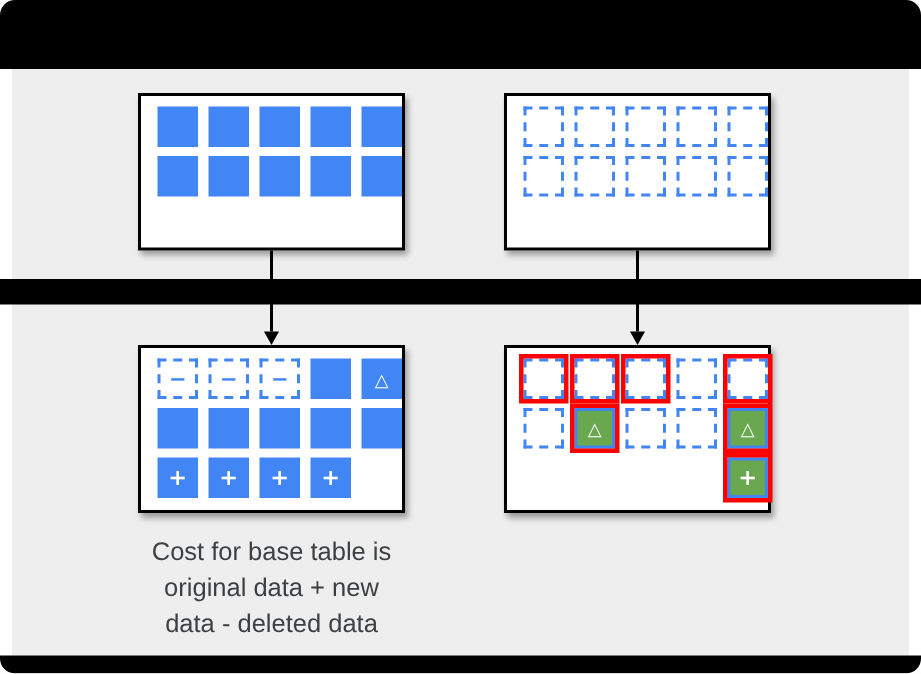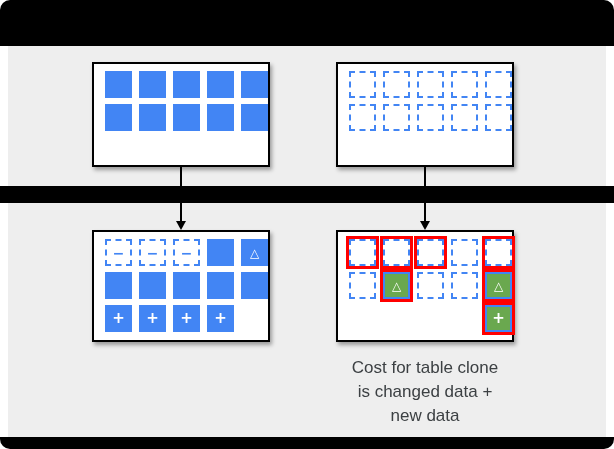--- a/index.html
+++ b/index.html
@@ -118,16 +118,16 @@
         <div class="cell dashed"></div>
         <div class="cell green-delta">△</div>
         <div class="cell empty"></div>
         <div class="cell empty"></div>
         <div class="cell empty"></div>
         <div class="cell empty"></div>
         <div class="cell green-plus">+</div>
       </div>
   </div>
 
-  <div class="caption r">Cost for table clone
-is changed data +
-new data</div>
+  <div class="caption l">Cost for base table is
+original data + new
+data - deleted data</div>
 </div>
 
 </body></html>

